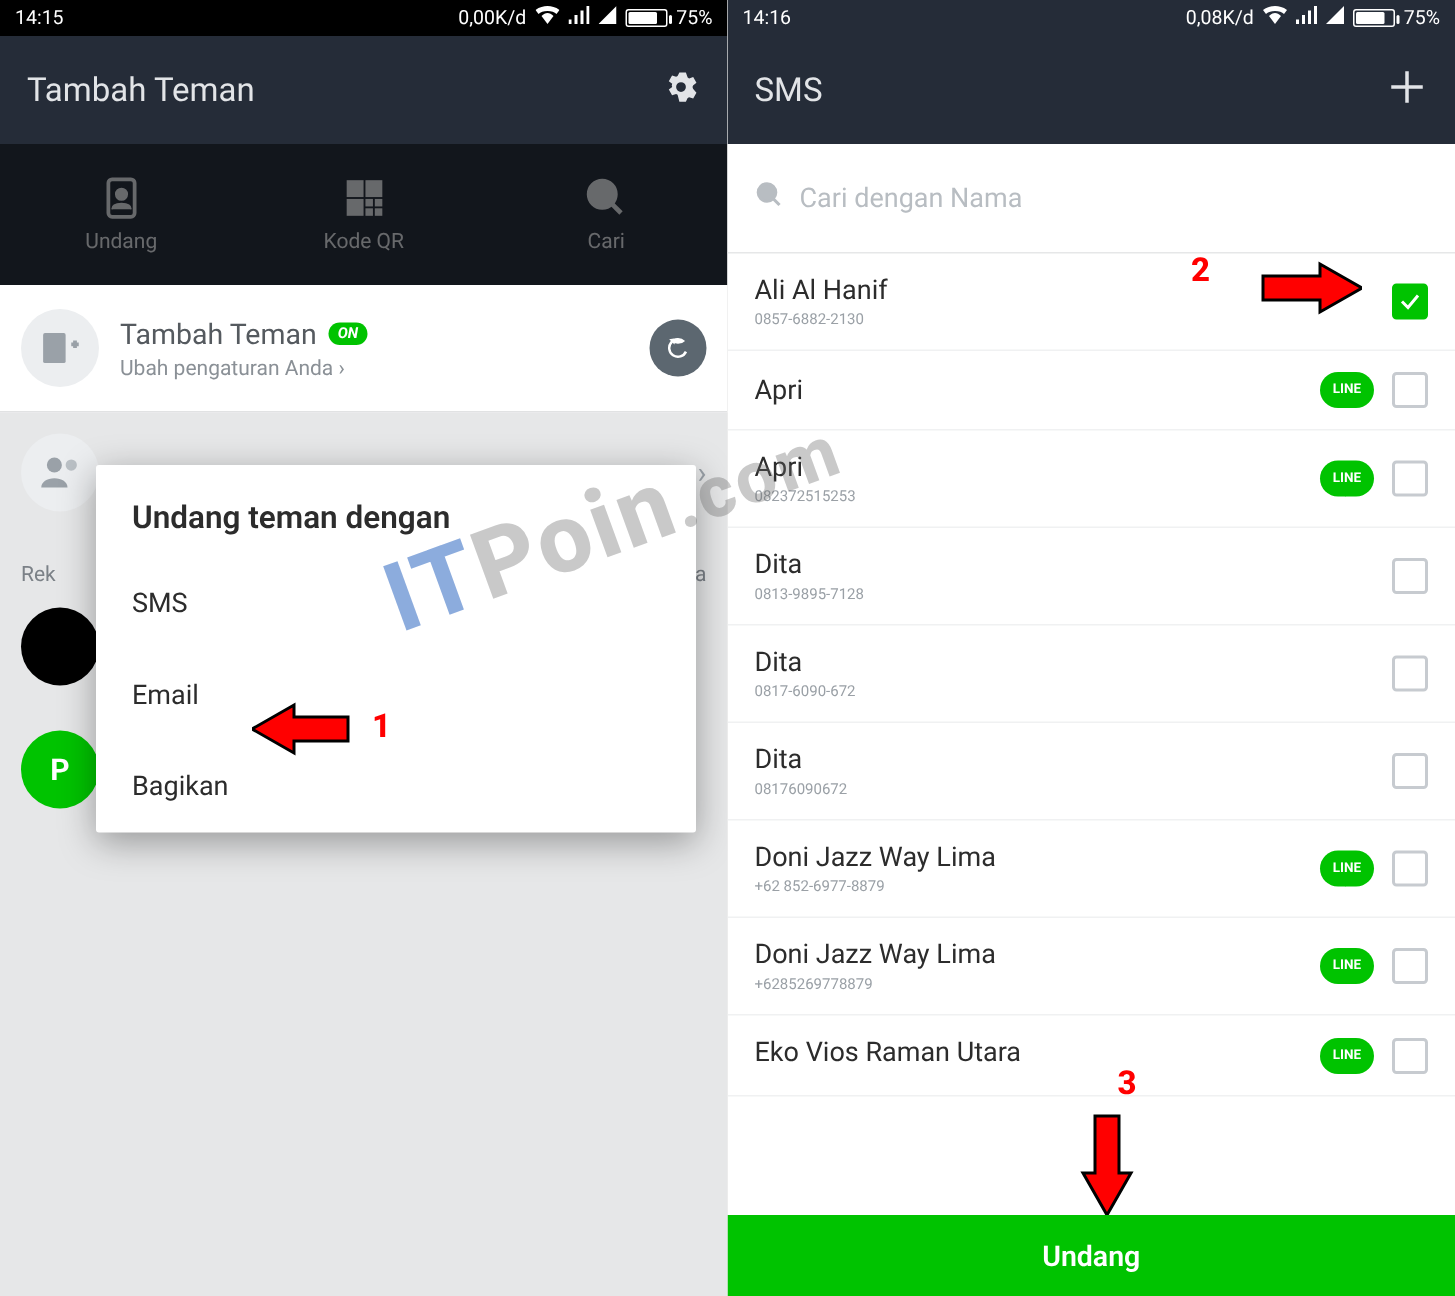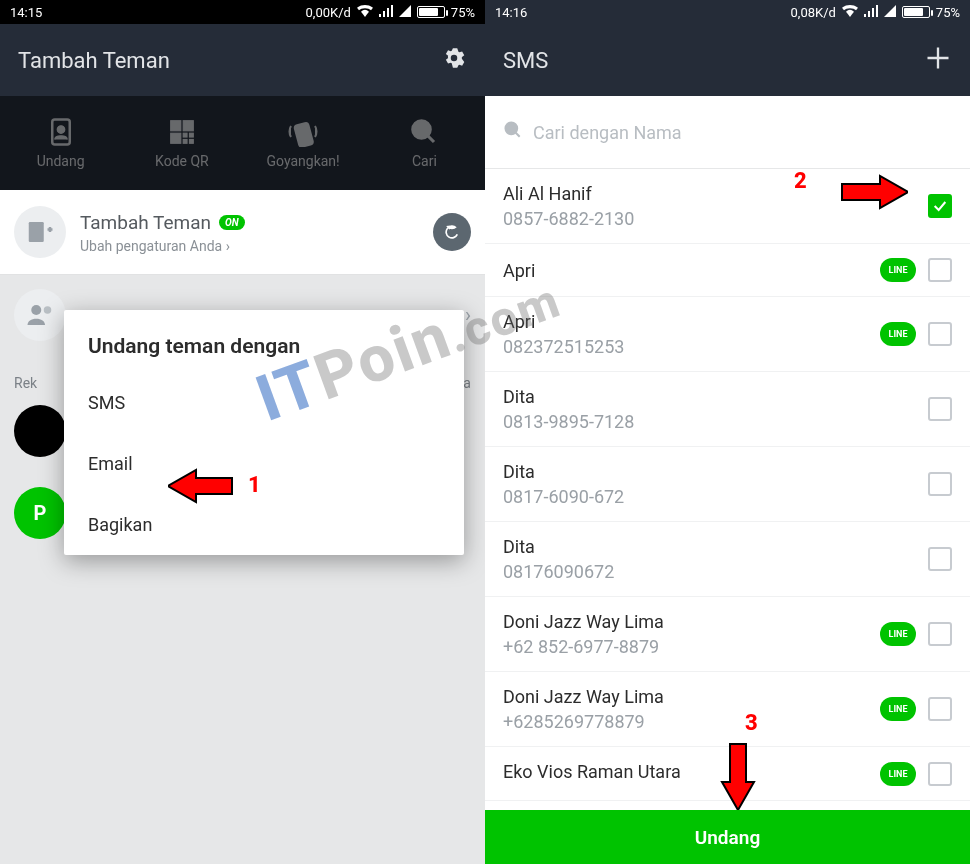--- a/index.html
+++ b/index.html
@@ -59,21 +59,21 @@
   .search-row { display:flex; align-items:center; gap:10px; padding:24px 18px; border-bottom:1px solid #e6e7e8; }
   .search-row svg { fill:#b8bdc2; }
   .search-input { border:none; outline:none; font-size:18px; color:#333; flex:1; }
   .search-input::placeholder { color:#b8bdc2; }
 
   
   .list { height: calc(864px - 24px - 72px - 55px - 54px); overflow:hidden; }
   .contact { display:flex; align-items:center; padding:14px 18px; border-bottom:1px solid #f0f1f2; gap:12px; }
   .contact .info { flex:1; }
   .contact .name { font-size:18px; color:#2c2c2c; }
-  .contact .number { font-size:18px; color:#9aa0a6; margin-top:4px; }
+  .contact .number { font-size:10px; color:#9aa0a6; margin-top:4px; }
   .line-badge { width:36px; height:24px; border-radius:12px; background:#00c300; display:flex; align-items:center; justify-content:center; color:#fff; font-size:9px; font-weight:700; position:relative;text-align:center; }
   .line-badge::after { content:""; position:absolute; bottom:-5px; left:12px; border:5px solid transparent; border-top-color:#00c300; }
   .checkbox { width:24px; height:24px; border:2px solid #c7cbd0; border-radius:3px; }
   .checkbox.checked { background:#00c300; border-color:#00c300; display:flex; align-items:center; justify-content:center; }
   .checkbox.checked svg { stroke:#fff; }
 
   
   .bottom-btn { position:absolute; left:0; right:0; bottom:0; height:54px; background:#00c300; color:#fff; display:flex; align-items:center; justify-content:center; font-size:19px; font-weight:600; }
 
   
@@ -144,27 +144,20 @@
           <rect x="13" y="3" width="8" height="8"></rect>
           <rect x="3" y="13" width="8" height="8"></rect>
           <rect x="13" y="13" width="3" height="3"></rect>
           <rect x="18" y="13" width="3" height="3"></rect>
           <rect x="13" y="18" width="3" height="3"></rect>
           <rect x="18" y="18" width="3" height="3"></rect>
         </svg>
       <span>Kode QR</span>
     </div>
     <div class="tab">
-      <svg width="34" height="30" viewBox="0 0 34 24" fill="none" stroke="#cfd2d7" stroke-width="2">
-          <rect x="10" y="4" width="14" height="22" rx="3" transform="rotate(-15 17 12)"></rect>
-          <path d="M5 6c-2 3-2 8 0 11M29 6c2 3 2 8 0 11"></path>
-        </svg>
-      <span>Goyangkan!</span>
-    </div>
-    <div class="tab">
       <svg width="30" height="30" viewBox="0 0 24 24" fill="none" stroke="#cfd2d7" stroke-width="2.5">
           <circle cx="10" cy="10" r="7"></circle>
           <line x1="20" y1="20" x2="15" y2="15"></line>
         </svg>
       <span>Cari</span>
     </div>
   </div>
 
   <div class="body-left">
     <div class="card">

